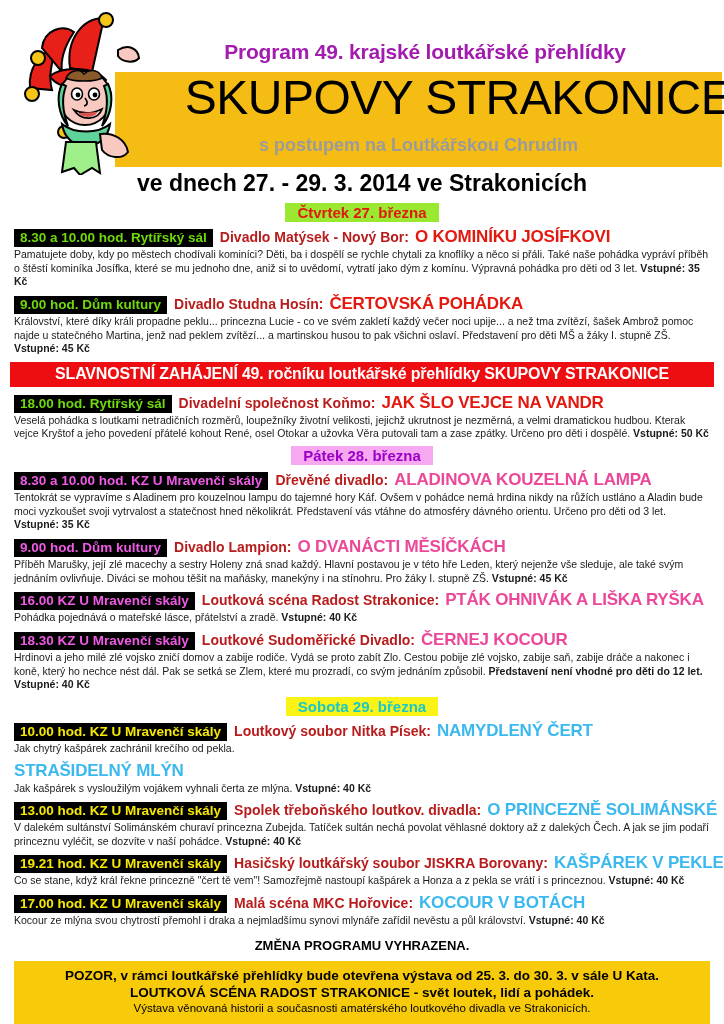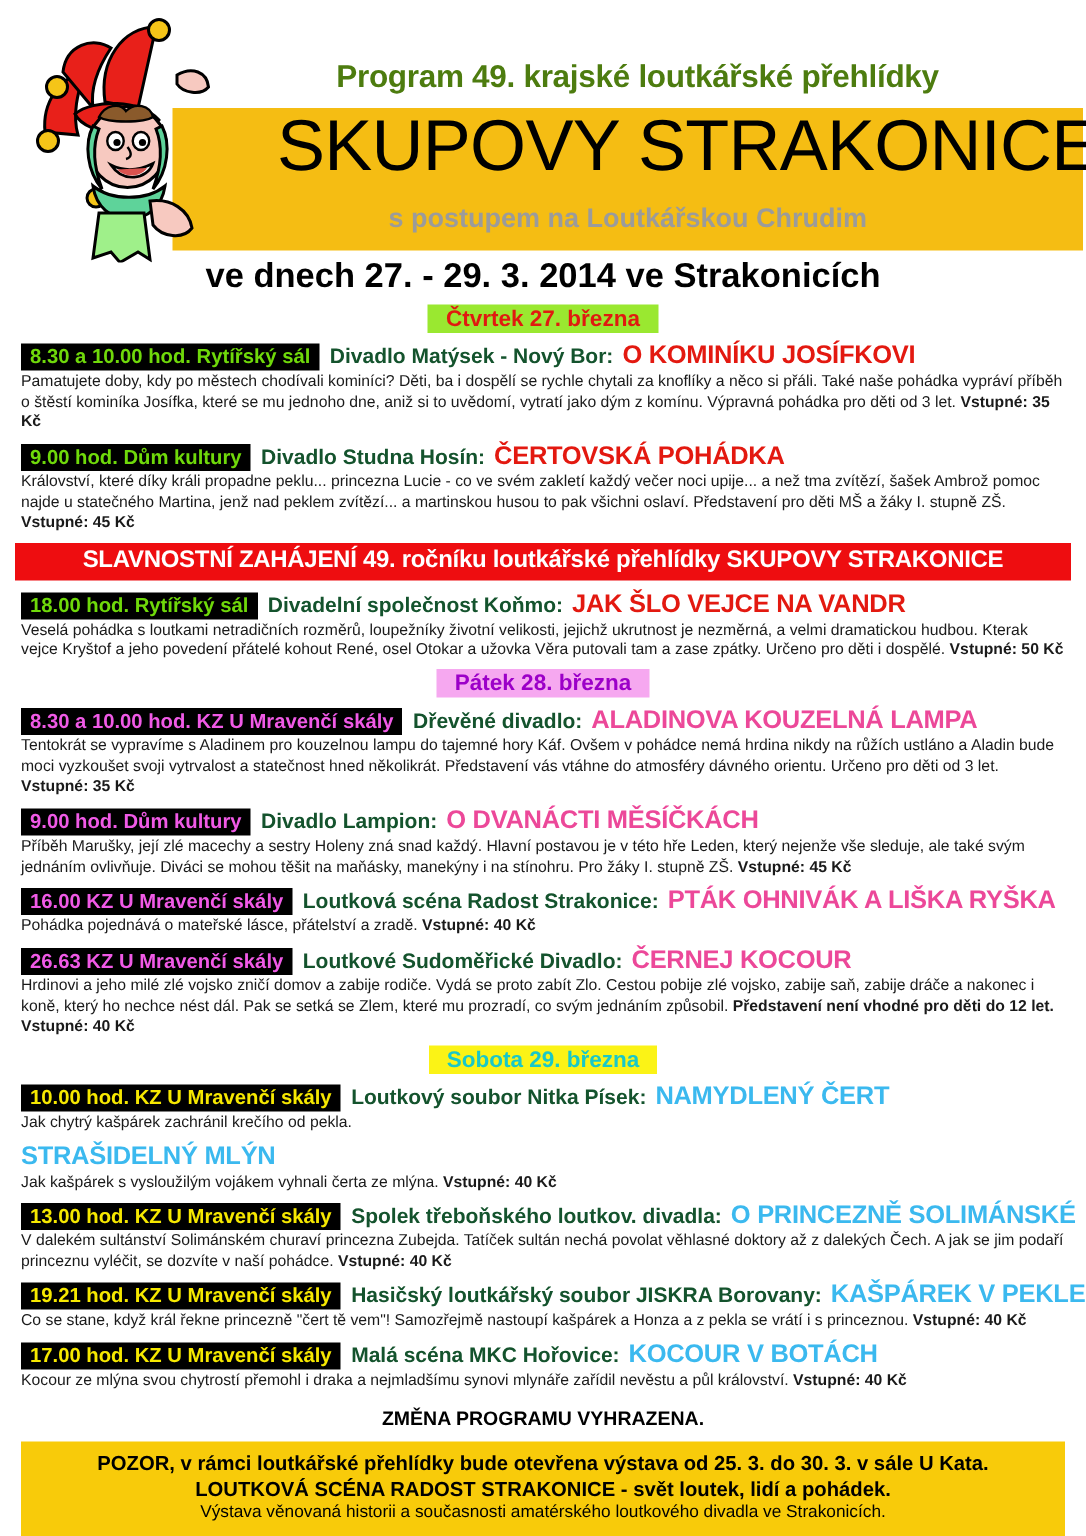--- a/index.html
+++ b/index.html
@@ -34,21 +34,21 @@
     z-index: 5;
   }
   .program-line {
     position: absolute;
     left: 140px;
     top: 40px;
     width: 570px;
     text-align: center;
     font-size: 21px;
     font-weight: bold;
-    color: #4d7c0f;
+    color: #a21caf;
     letter-spacing: -0.2px;
   }
   .title-band {
     position: absolute;
     left: 115px;
     top: 72px;
     width: 607px;
     height: 95px;
     background: #f5bd13;
   }
@@ -125,21 +125,21 @@
     font-weight: bold;
     margin-right: 7px;
     flex: 0 0 auto;
   }
   .badge-thu { color: #6fd90a; }
   .badge-fri { color: #f05ae6; }
   .badge-sat { color: #f6e800; }
   .troupe {
     font-size: 14px;
     font-weight: bold;
-    color: #14532d;
+    color: #b91c1c;
     margin-right: 6px;
     flex: 0 0 auto;
   }
   .play {
     font-size: 17px;
     font-weight: bold;
     letter-spacing: -0.2px;
     flex: 0 0 auto;
   }
   .play-thu { color: #e31910; }
@@ -319,21 +319,21 @@
       <div class="event-head">
         <span class="badge badge-fri">16.00 KZ U Mravenčí skály</span>
         <span class="troupe">Loutková scéna Radost Strakonice:</span>
         <span class="play play-fri">PTÁK OHNIVÁK A LIŠKA RYŠKA</span>
       </div>
       <div class="desc"><span>Pohádka pojednává o mateřské lásce, přátelství a zradě. </span><b>Vstupné: 40 Kč</b></div>
     </div>
 
     <div class="event">
       <div class="event-head">
-        <span class="badge badge-fri">26.63 KZ U Mravenčí skály</span>
+        <span class="badge badge-fri">18.30 KZ U Mravenčí skály</span>
         <span class="troupe">Loutkové Sudoměřické Divadlo:</span>
         <span class="play play-fri">ČERNEJ KOCOUR</span>
       </div>
       <div class="desc"><span>Hrdinovi a jeho milé zlé vojsko zničí domov a zabije rodiče. Vydá se proto zabít Zlo. Cestou pobije zlé vojsko, zabije saň, zabije dráče a nakonec i koně, který ho nechce nést dál. Pak se setká se Zlem, které mu prozradí, co svým jednáním způsobil. </span><b>Představení není vhodné pro děti do 12 let. Vstupné: 40 Kč</b></div>
     </div>
   </div>
 
   <div class="day-heading day-sat">
     <span>Sobota 29. března</span>
   </div>

